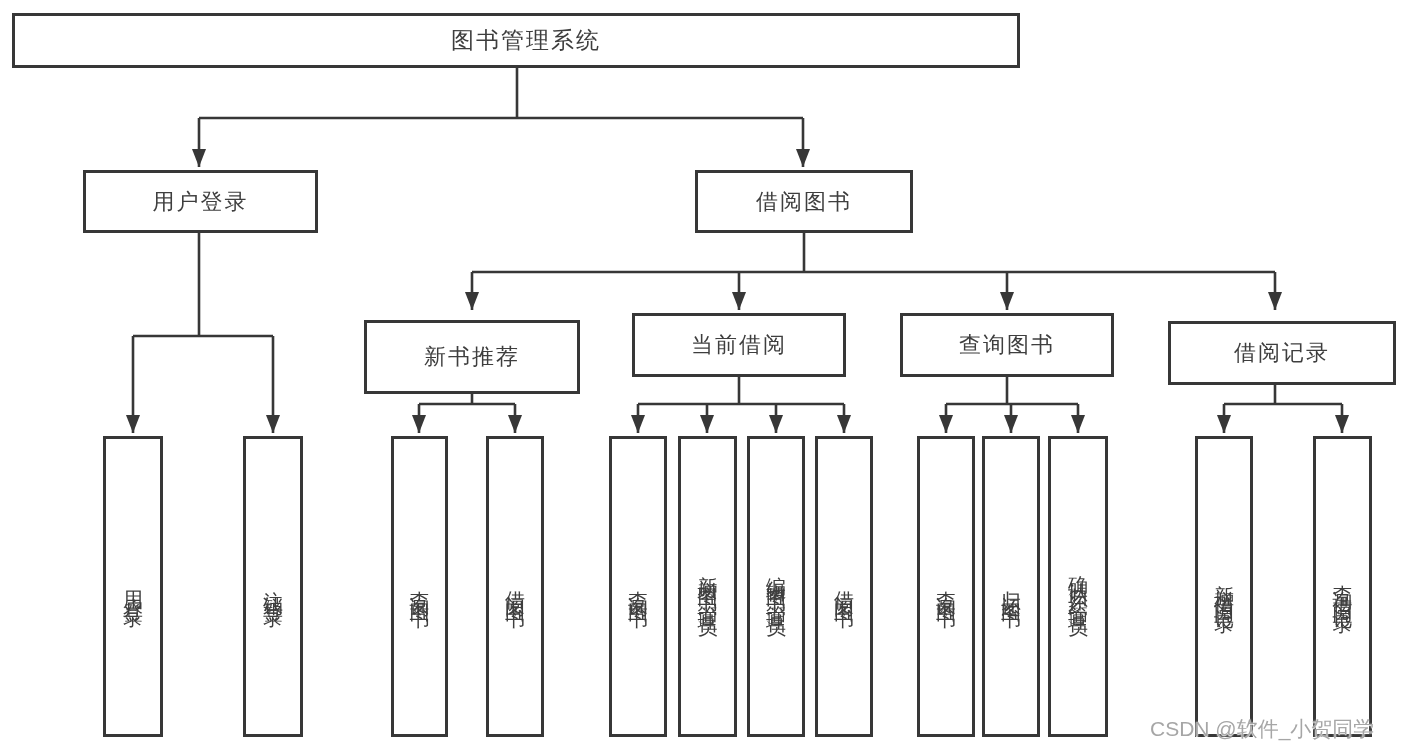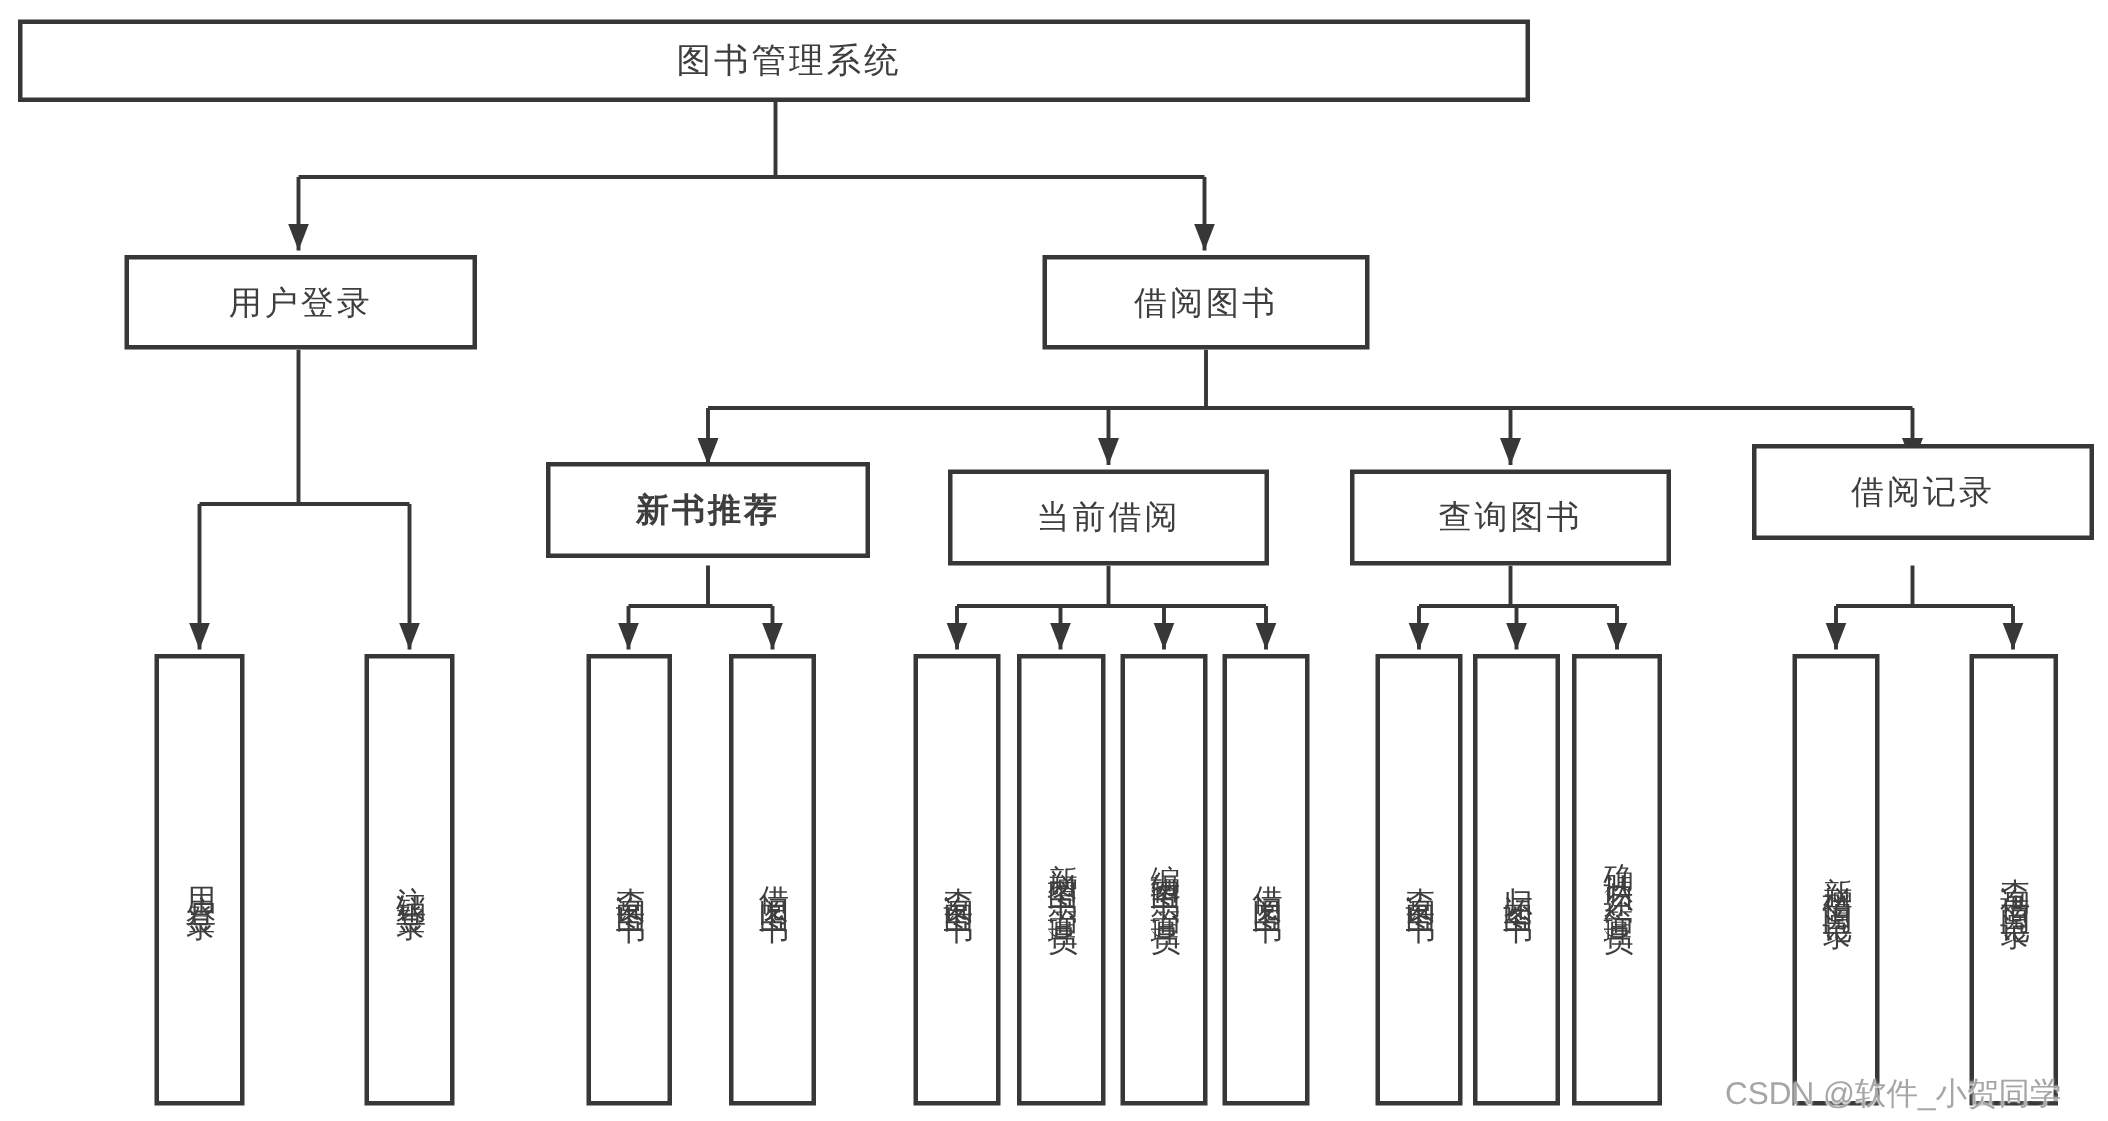--- a/index.html
+++ b/index.html
@@ -36,24 +36,24 @@
     font-size:21px;
     color:#a6a6a6;
     text-shadow:0 0 2px #ffffff,0 1px 1px rgba(255,255,255,.9);
     white-space:nowrap;
     z-index:5;
   }
   
   #n-root            {left:12px;  top:13px;  width:1008px; height:55px;}
   #n-user-login      {left:83px;  top:170px; width:235px;  height:63px;}
   #n-book-mgmt       {left:695px; top:170px; width:218px;  height:63px;}
-  #n-new-book-rec    {left:364px; top:308px; width:216px;  height:64px;font-weight:bold;}
+  #n-new-book-rec    {left:364px; top:320px; width:216px;  height:74px;}
   #n-book-borrow     {left:632px; top:313px; width:214px;  height:64px;}
   #n-current-borrow  {left:900px; top:313px; width:214px;  height:64px;}
-  #n-borrow-records  {left:1168px;top:296px; width:228px;  height:64px;}
+  #n-borrow-records  {left:1168px;top:321px; width:228px;  height:64px;}
   .vnode{top:436px;height:301px;}
   #v-user-login      {left:103px; width:60px;}
   #v-logout          {left:243px; width:60px;}
   #v-query-book-1    {left:391px; width:57px;}
   #v-borrow-book-1   {left:486px; width:58px;}
   #v-query-book-2    {left:609px; width:58px;}
   #v-add-book        {left:678px; width:59px;}
   #v-edit-book       {left:747px; width:58px;}
   #v-borrow-book-2   {left:815px; width:58px;}
   #v-query-book-3    {left:917px; width:58px;}

